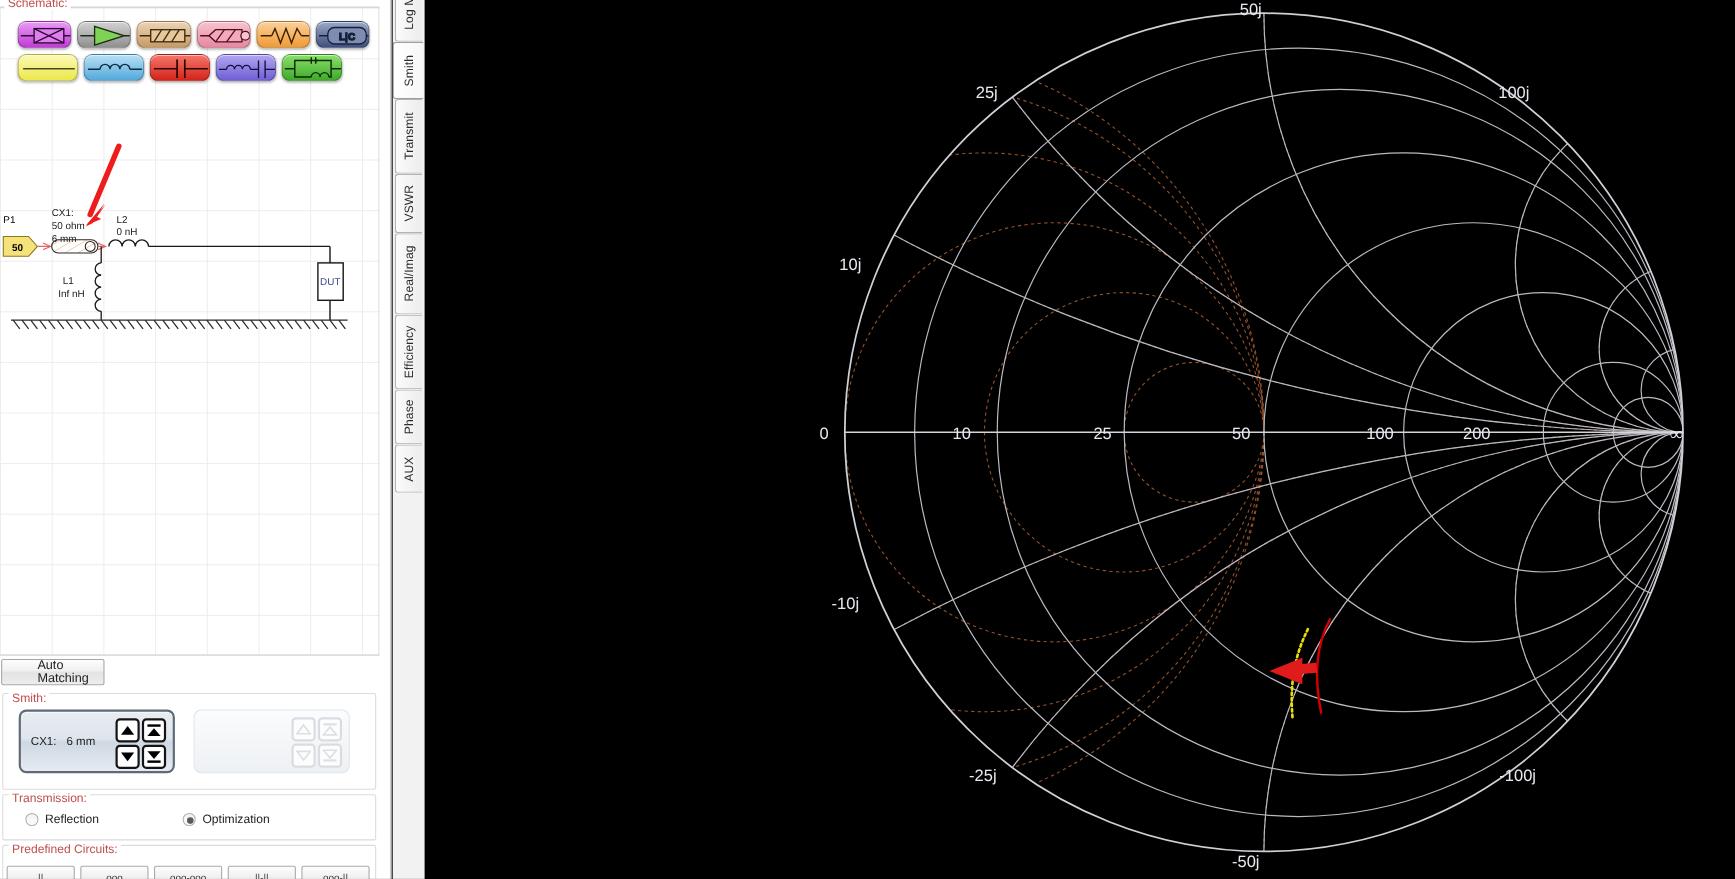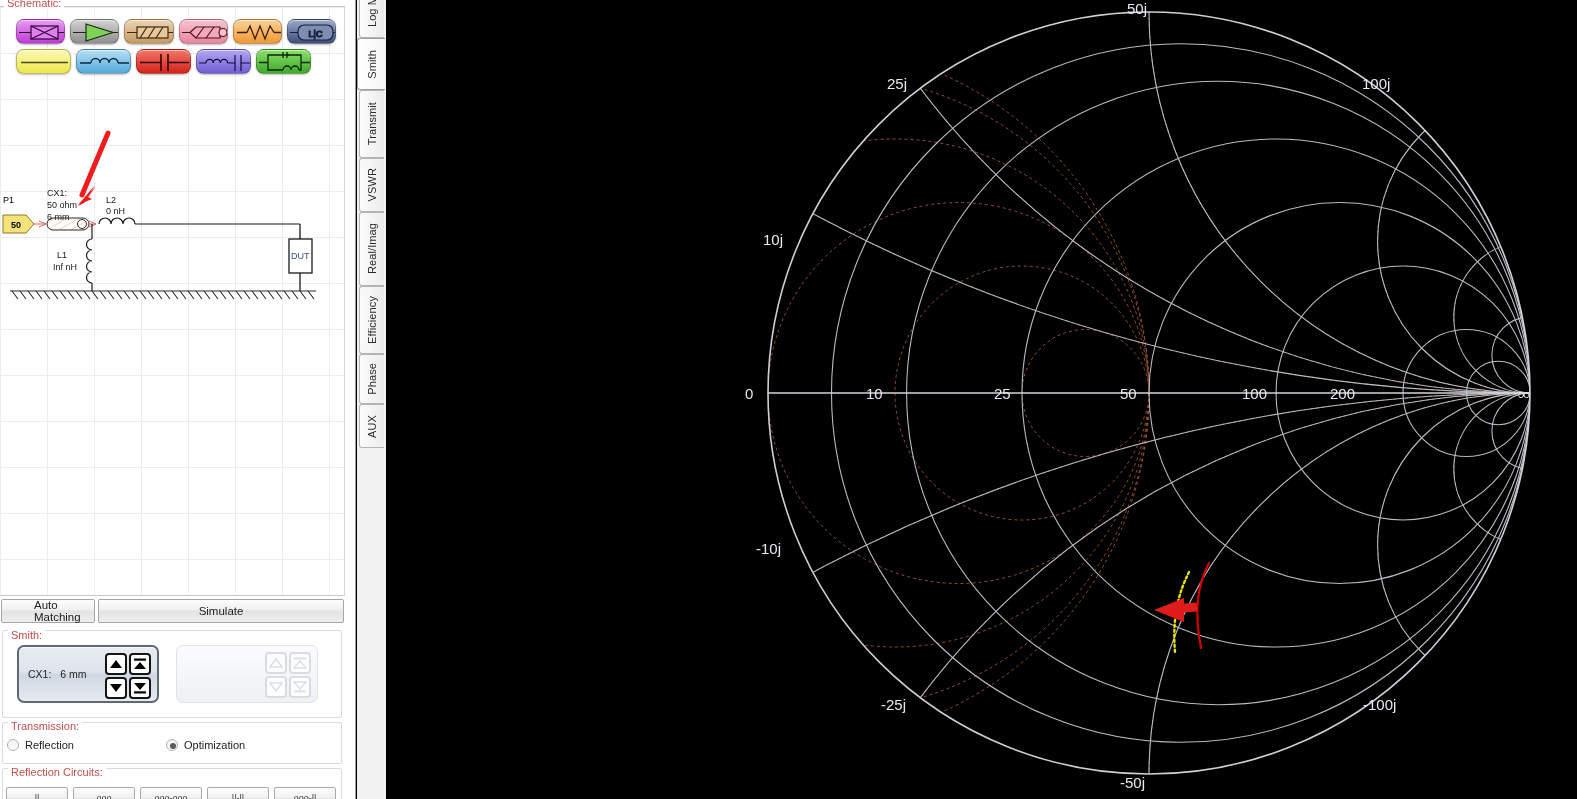--- a/index.html
+++ b/index.html
@@ -30,21 +30,21 @@
     border-top:1px solid #c8c8c8;
     border-bottom:1px solid #c8c8c8;
     overflow:hidden;
   }
   #schematic-canvas::after{
     content:""; position:absolute; right:0; top:0; bottom:0; width:1px; background:#d7d7d7;
   }
 
   
   #palette { position:absolute; left:16px; top:12px; width:320px; }
-  .pal-row { display:flex; gap:5px; margin-bottom:5px; }
+  .pal-row { display:flex; gap:5px; margin-bottom:5px;font-weight:bold; }
   .pal-btn {
     width:55px; height:25px; border-radius:8px; position:relative;
     border:1px solid rgba(0,0,0,.25);
     box-shadow: inset 0 1px 0 rgba(255,255,255,.55), 0 1px 2px rgba(0,0,0,.25);
     overflow:hidden;
   }
   .pal-btn svg { position:absolute; left:0; top:0; }
 
   
   #schematic-svg { position:absolute; left:0; top:0; }
@@ -88,21 +88,21 @@
     background:#fff; border:2px solid #141414; border-radius:4px;
     display:flex; align-items:center; justify-content:center;
   }
   .spin-btn.disabled { border-color:#d9dde2; background:#fcfdfd; }
   .spin-btn svg { display:block; }
 
   
   #opt-group { position:absolute; left:2px; top:722px; width:340px; height:42px; border:1px solid #dcdcdc; border-radius:2px; }
   #opt-label { left:8px; top:720px; }
   .radio-row { position:absolute; top:16px; display:flex; align-items:center; gap:6px; font-size:11px; color:#222; }
-  #radio-reflection { left:4px; }
+  #radio-reflection { left:20px; }
   #radio-transmission { left:163px; }
   .radio {
     width:12px; height:12px; border-radius:50%;
     background:linear-gradient(to bottom,#f2f2f2,#fdfdfd);
     border:1px solid #b0b0b0; position:relative;
   }
   .radio.checked::after {
     content:""; position:absolute; left:3px; top:3px; width:6px; height:6px;
     border-radius:50%; background:#5a5a5a;
   }
@@ -370,21 +370,20 @@
         <g>
           <line x1="108" y1="126" x2="82" y2="188" stroke="#ee1c1c" stroke-width="5" stroke-linecap="round"></line>
           <polygon points="78,198 95,178 88,190 92,192" fill="#ee1c1c"></polygon>
           <polygon points="78,199 96,179 84,196" fill="#ee1c1c"></polygon>
         </g>
       </svg>
     </div>
 
     <div id="action-row">
       <div class="btn" id="btn-auto-matching">Auto Matching</div>
-      <div class="btn" id="btn-simulate">Simulate</div>
     </div>
 
     <div class="group-label" id="tune-label">Smith:</div>
     <div id="tune-group">
 
       <div class="tune-box" id="tune-box-1">
         <span class="tune-txt">CX1:</span>
         <span class="tune-txt">6 mm</span>
         <div class="spin-grid">
           <div class="spin-btn">
@@ -446,21 +445,21 @@
       <div class="radio-row" id="radio-reflection">
         <span class="radio"></span>
         <span>Reflection</span>
       </div>
       <div class="radio-row" id="radio-transmission">
         <span class="radio checked"></span>
         <span>Optimization</span>
       </div>
     </div>
 
-    <div class="group-label" id="pre-label">Reflection Circuits:</div>
+    <div class="group-label" id="pre-label">Predefined Circuits:</div>
     <div id="pre-group">
       <div id="pre-row">
         <div class="pre-btn">||</div>
         <div class="pre-btn">ooo</div>
         <div class="pre-btn">ooo-ooo</div>
         <div class="pre-btn">||-||</div>
         <div class="pre-btn">ooo-||</div>
       </div>
     </div>
   </div>

